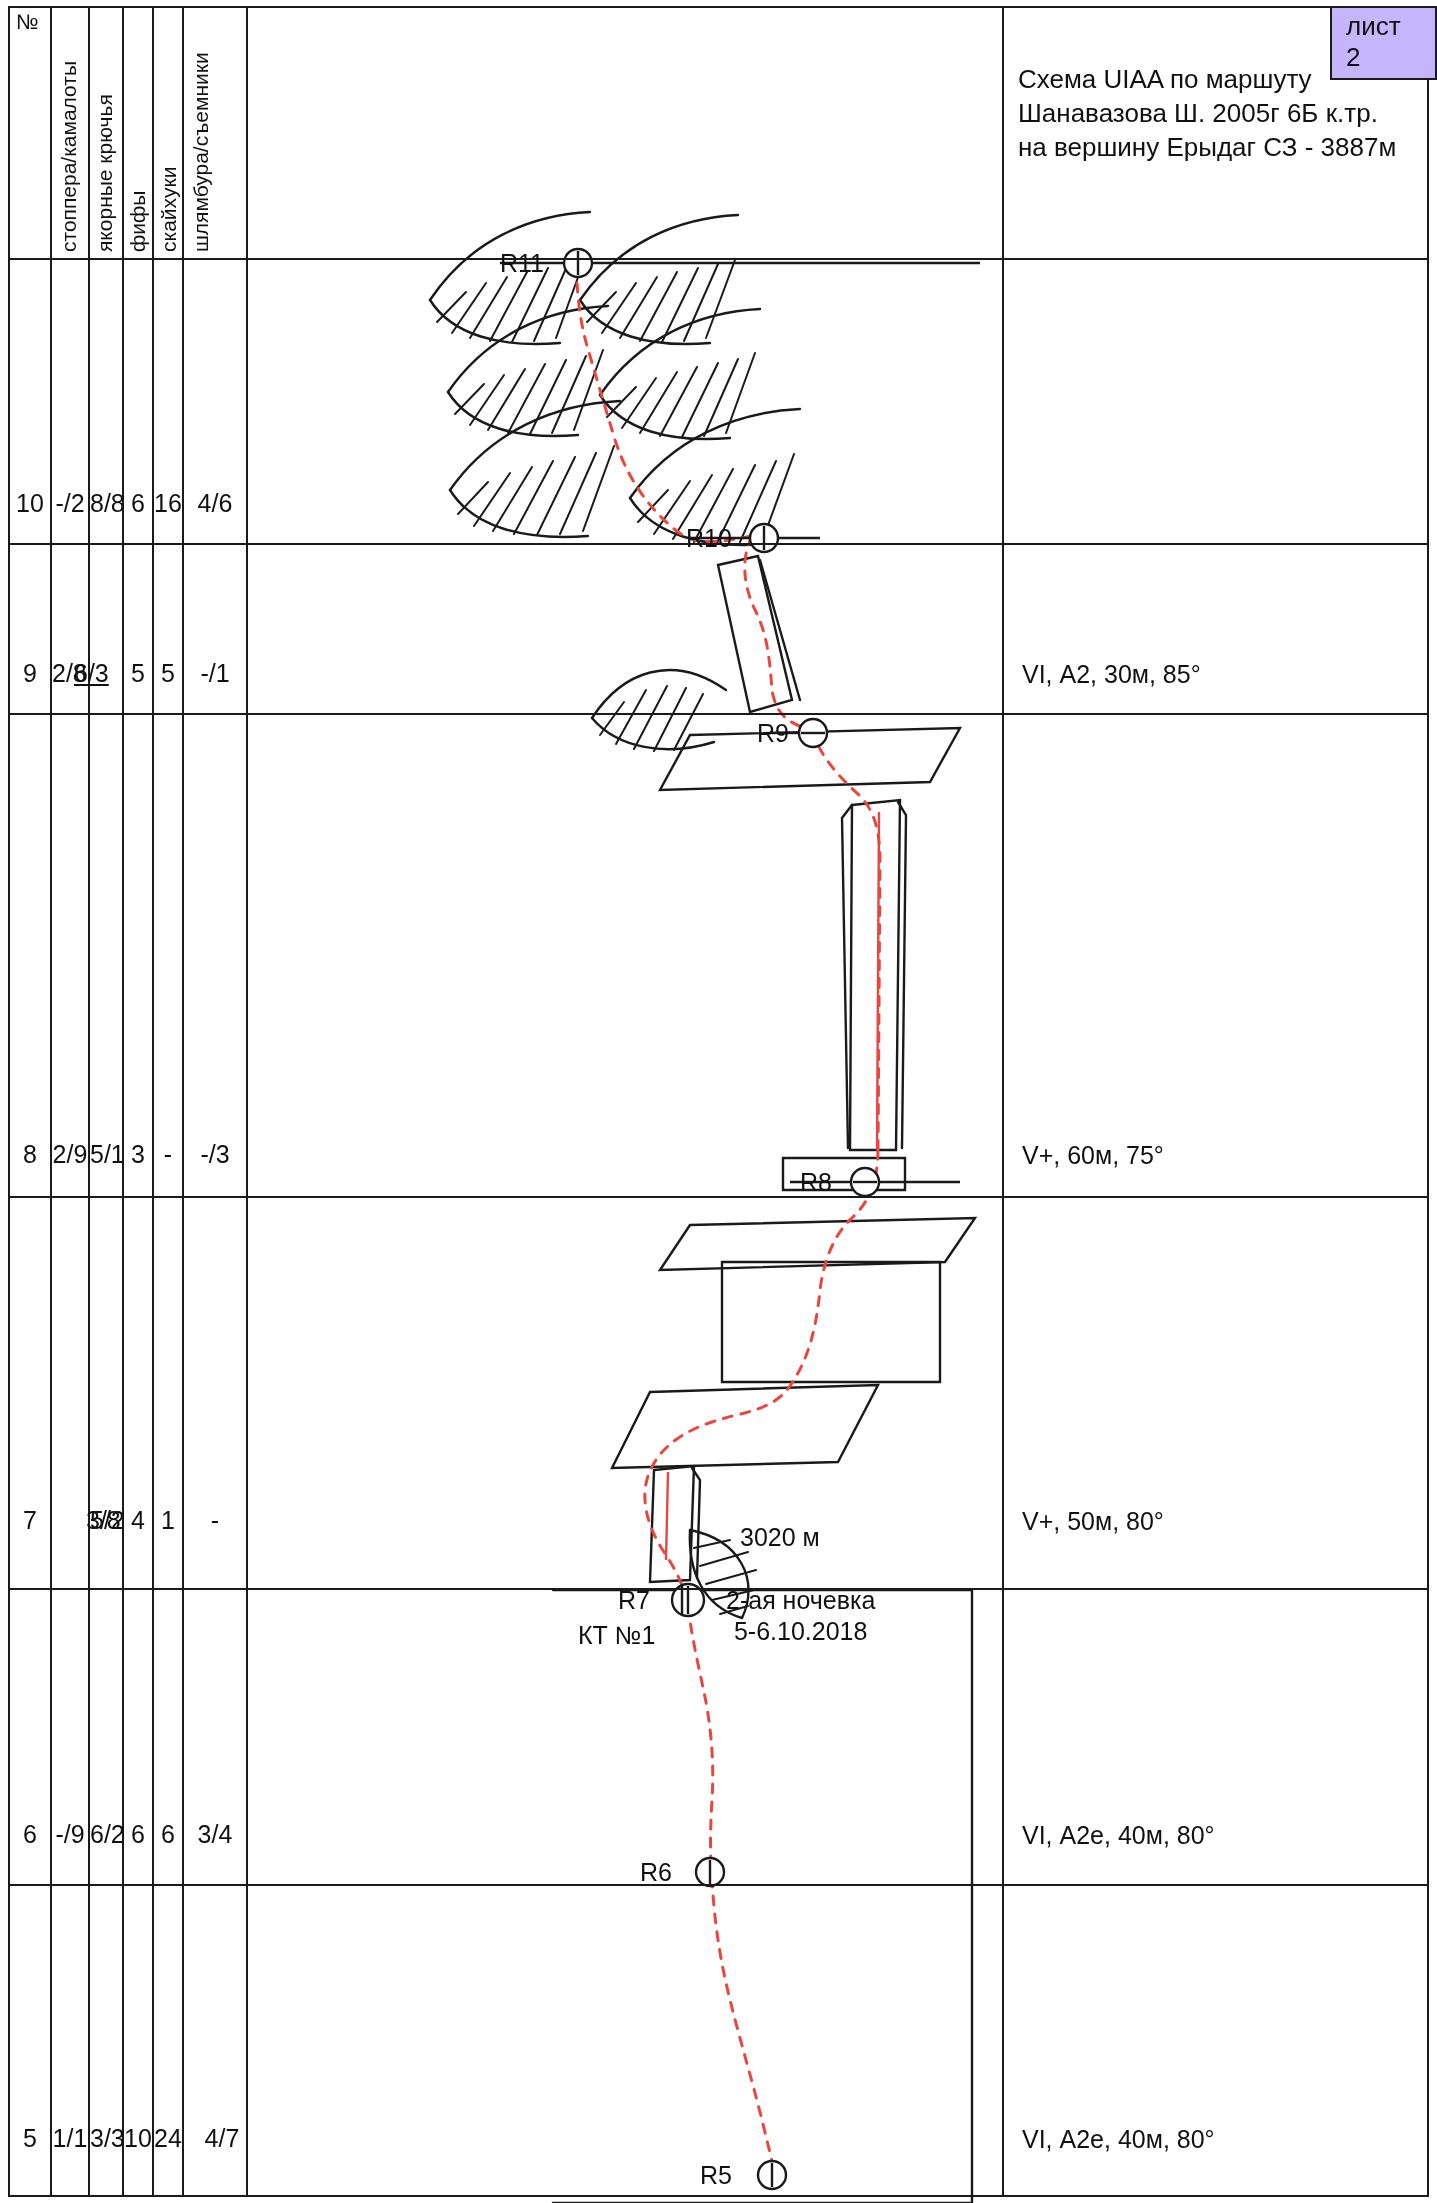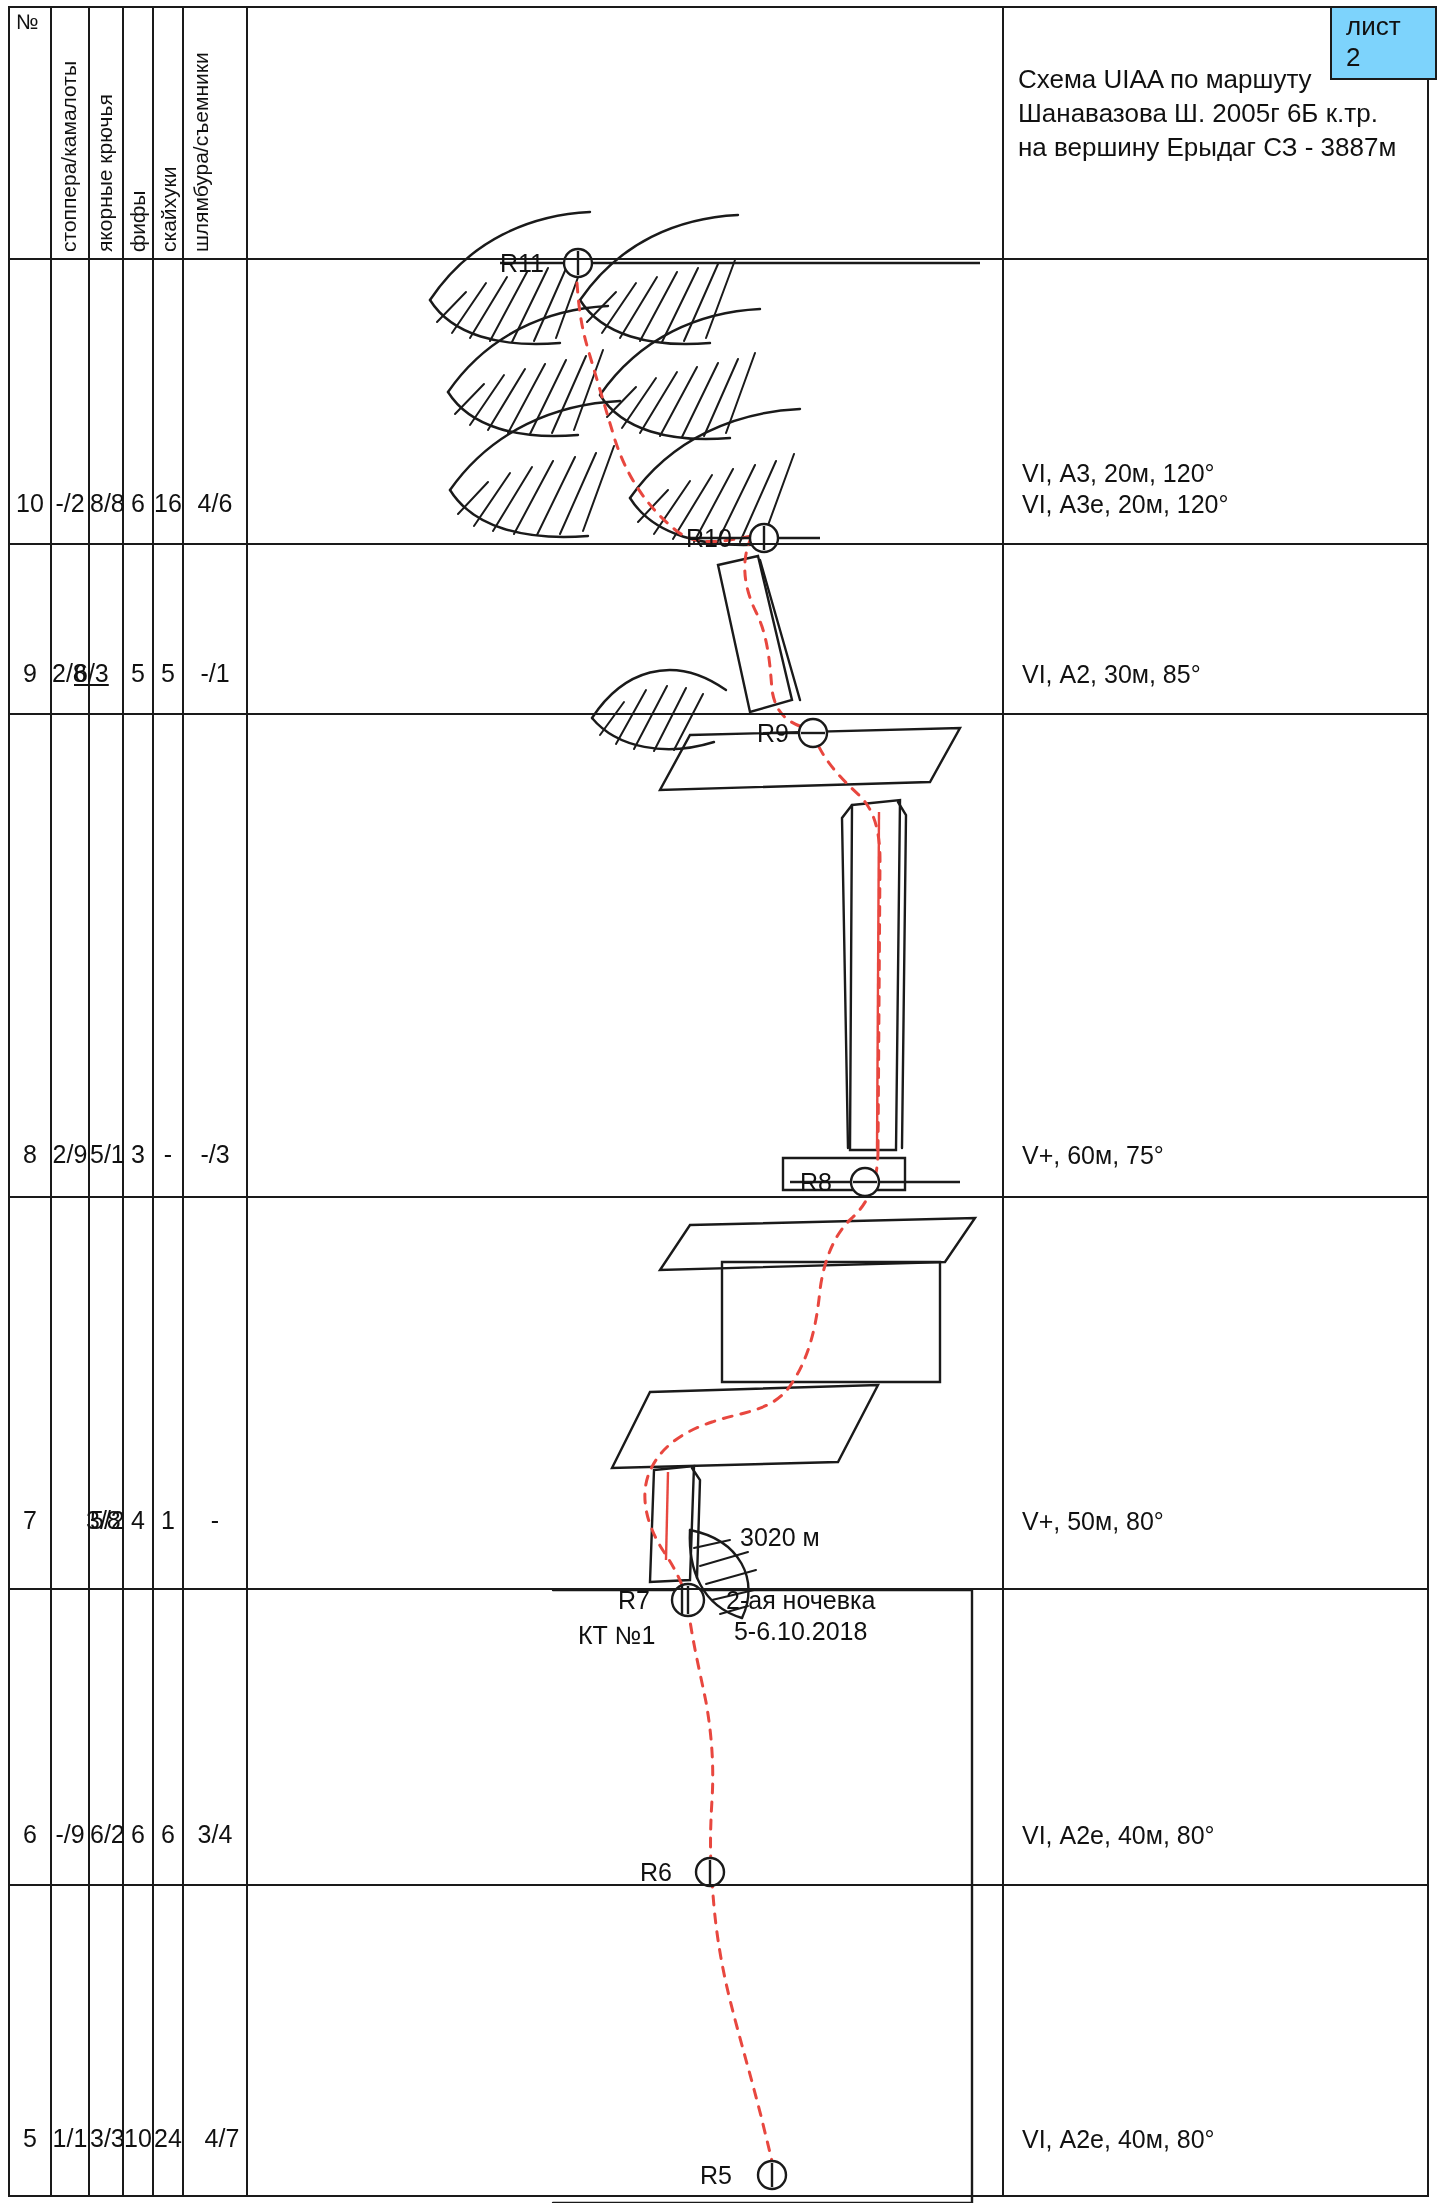--- a/index.html
+++ b/index.html
@@ -59,21 +59,21 @@
     color: #111;
     white-space: pre-line;
   }
 
   
   .sheetbox {
     position: absolute;
     border: 2px solid #1a1a1a;
     padding: 3px 14px 5px 14px;
     font-size: 26px;
-    background: #7dd3fc;
+    background: #c4b5fd;
   }
   .titletext {
     position: absolute;
     font-size: 26px;
     line-height: 34px;
     white-space: pre-line;
     color: #111;
     text-align: left;
   }
 
@@ -324,22 +324,20 @@
   <div class="colhead" style="left:157px; top:252px;">скайхуки</div>
 
   <div class="colhead" style="left:189px; top:252px;">шлямбура/съемники</div>
 
   <div class="cell" style="left:10px;  top:489px; width:40px;">10</div>
   <div class="cell" style="left:52px;  top:489px; width:36px;">-/2</div>
   <div class="cell" style="left:90px;  top:489px; width:32px;">8/8</div>
   <div class="cell" style="left:124px; top:489px; width:28px;">6</div>
   <div class="cell" style="left:154px; top:489px; width:28px;">16</div>
   <div class="cell" style="left:184px; top:489px; width:62px;">4/6</div>
-  <div class="desc" style="left:1022px; top:458px;">VI, А3, 20м, 120°
-VI, А3е, 20м, 120°</div>
 
   <div class="cell" style="left:10px;  top:659px; width:40px;">9</div>
   <div class="cell" style="left:52px;  top:659px; width:24px;">2/8</div>
   <div class="cell" style="left:74px;  top:659px; width:32px;text-decoration:underline;">6/3</div>
   <div class="cell" style="left:124px; top:659px; width:28px;">5</div>
   <div class="cell" style="left:154px; top:659px; width:28px;">5</div>
   <div class="cell" style="left:184px; top:659px; width:62px;">-/1</div>
   <div class="desc" style="left:1022px; top:659px;">VI, А2, 30м, 85°</div>
 
   <div class="cell" style="left:10px;  top:1140px; width:40px;">8</div>

